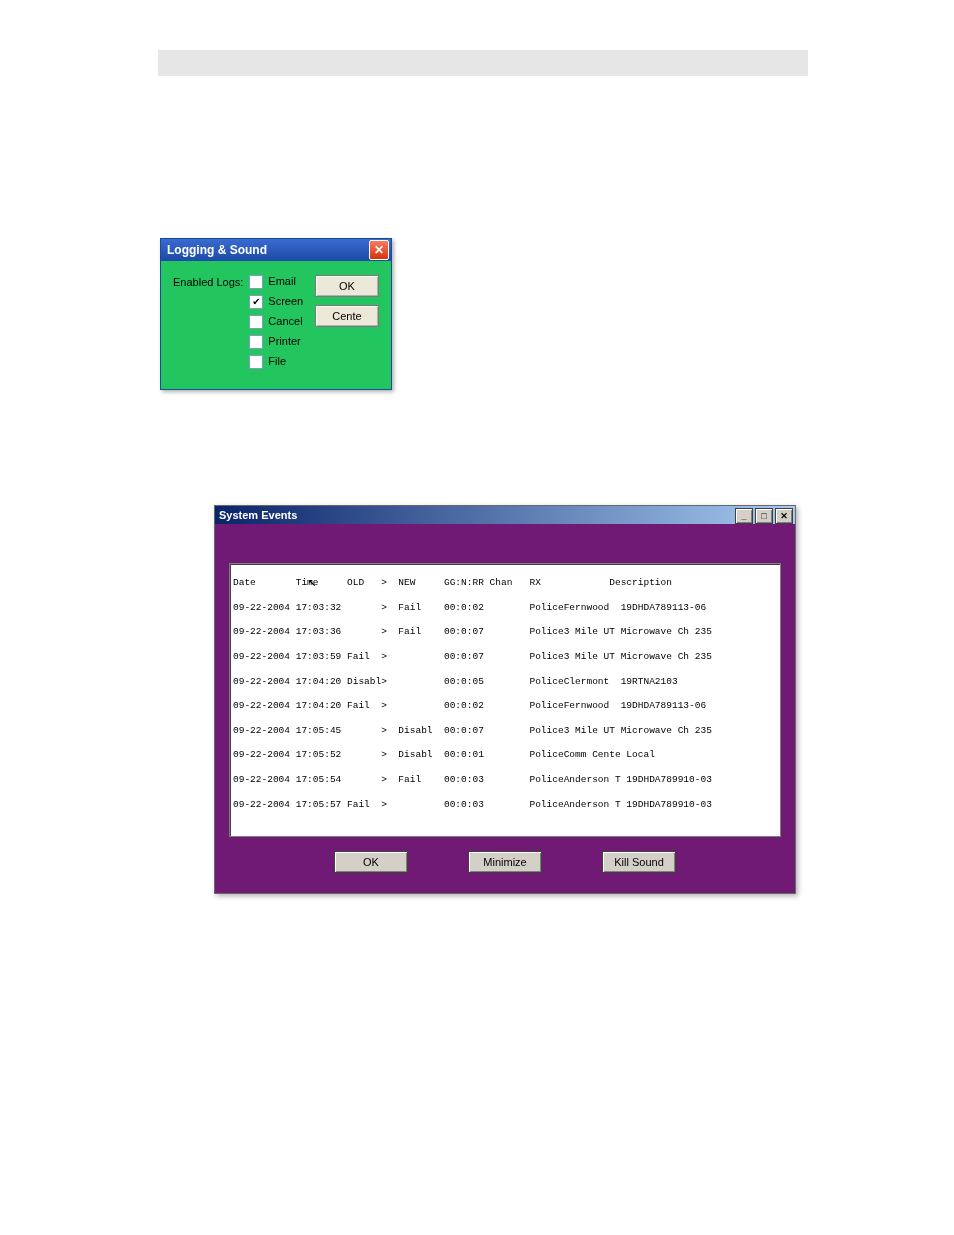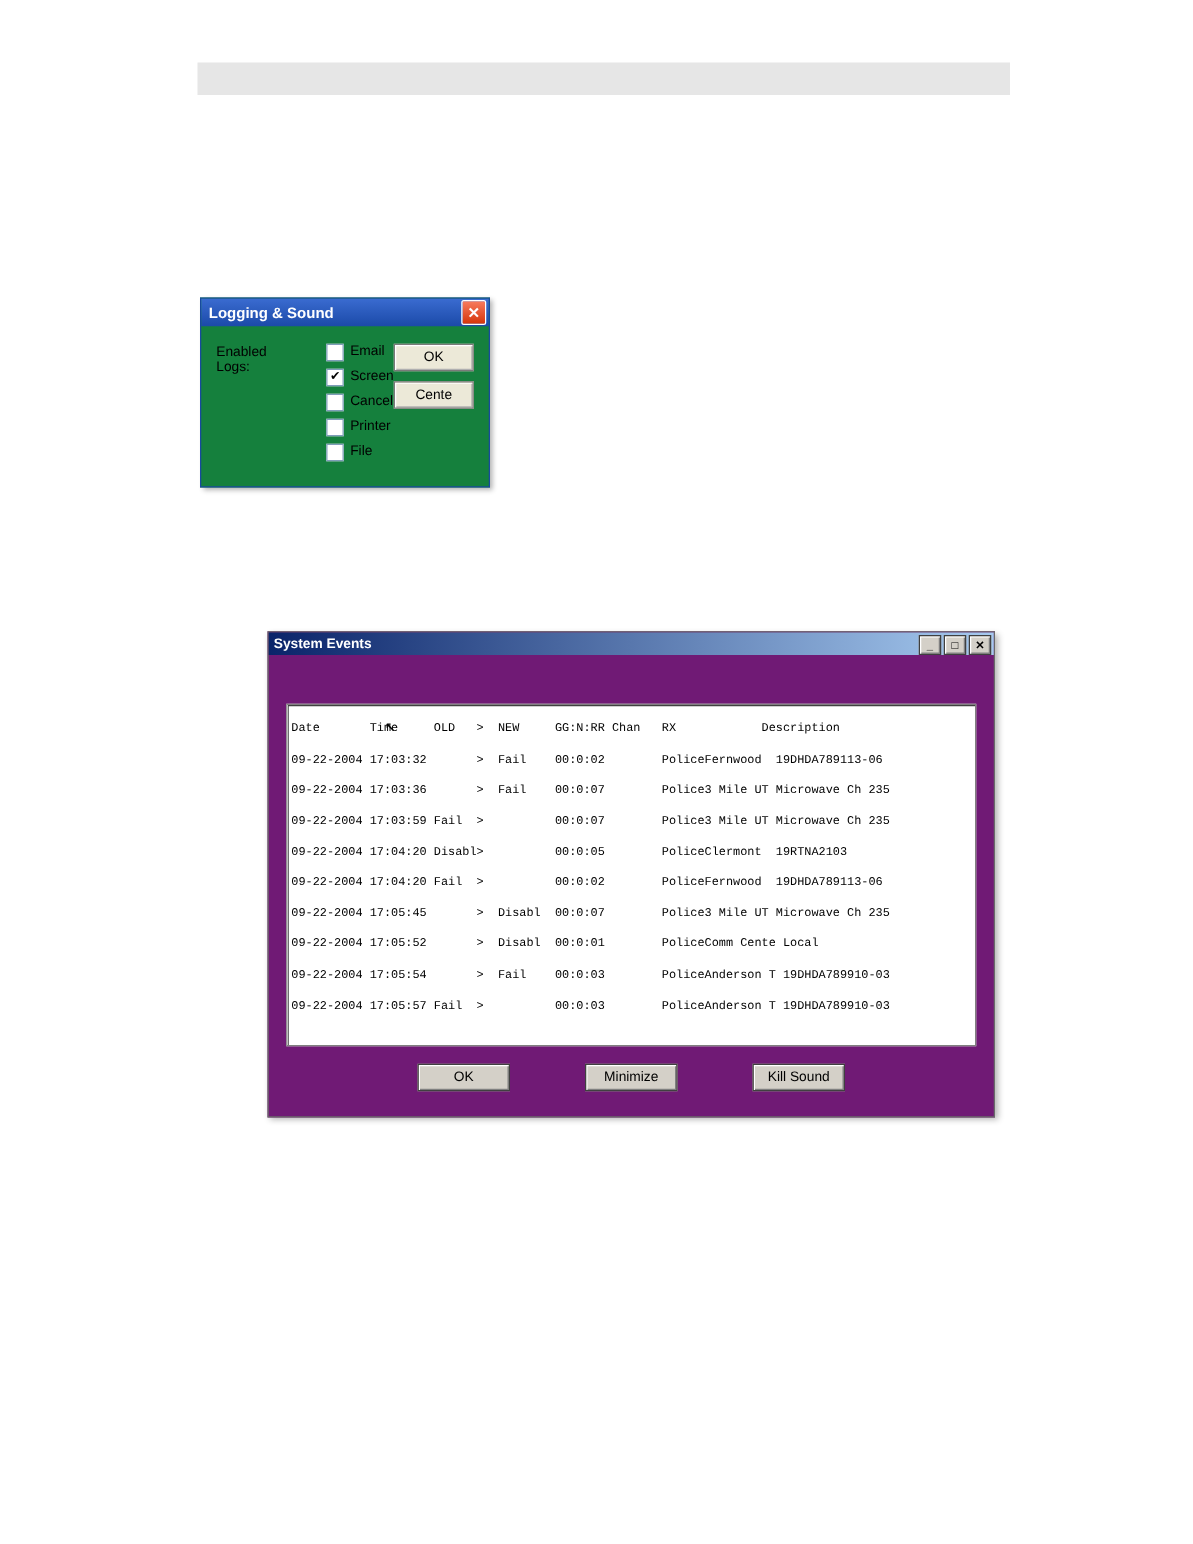--- a/index.html
+++ b/index.html
@@ -25,21 +25,21 @@
     background: #e6e6e6;
   }
   
   .dlg1 {
     position: absolute;
     top: 238px;
     left: 160px;
     width: 230px;
     box-shadow: 2px 2px 4px rgba(0,0,0,0.3);
     border: 1px solid #184a9e;
-    background: #15803d;
+    background: #22c55e;
   }
   .dlg1-title {
     height: 22px;
     background: linear-gradient(to bottom, #3a6bd0, #1b4aa8);
     color: #fff;
     font-weight: bold;
     display: flex;
     align-items: center;
     padding: 0 2px 0 6px;
     font-size: 12px;
@@ -57,21 +57,21 @@
     color: #fff;
     font-weight: bold;
     font-size: 12px;
   }
   .dlg1-body {
     padding: 14px 12px 20px 12px;
     display: flex;
   }
   .dlg1-left {
     display: flex;
-    gap: 18px;
+    gap: 6px;
   }
   .lbl { font-size: 11px; padding-top: 1px; }
   .chks { display: flex; flex-direction: column; gap: 6px; }
   .chk-row { display: flex; align-items: flex-start; gap: 5px; }
   .chk {
     width: 12px;
     height: 12px;
     border: 1px solid #7f9db9;
     background: #fff;
     display: flex;

